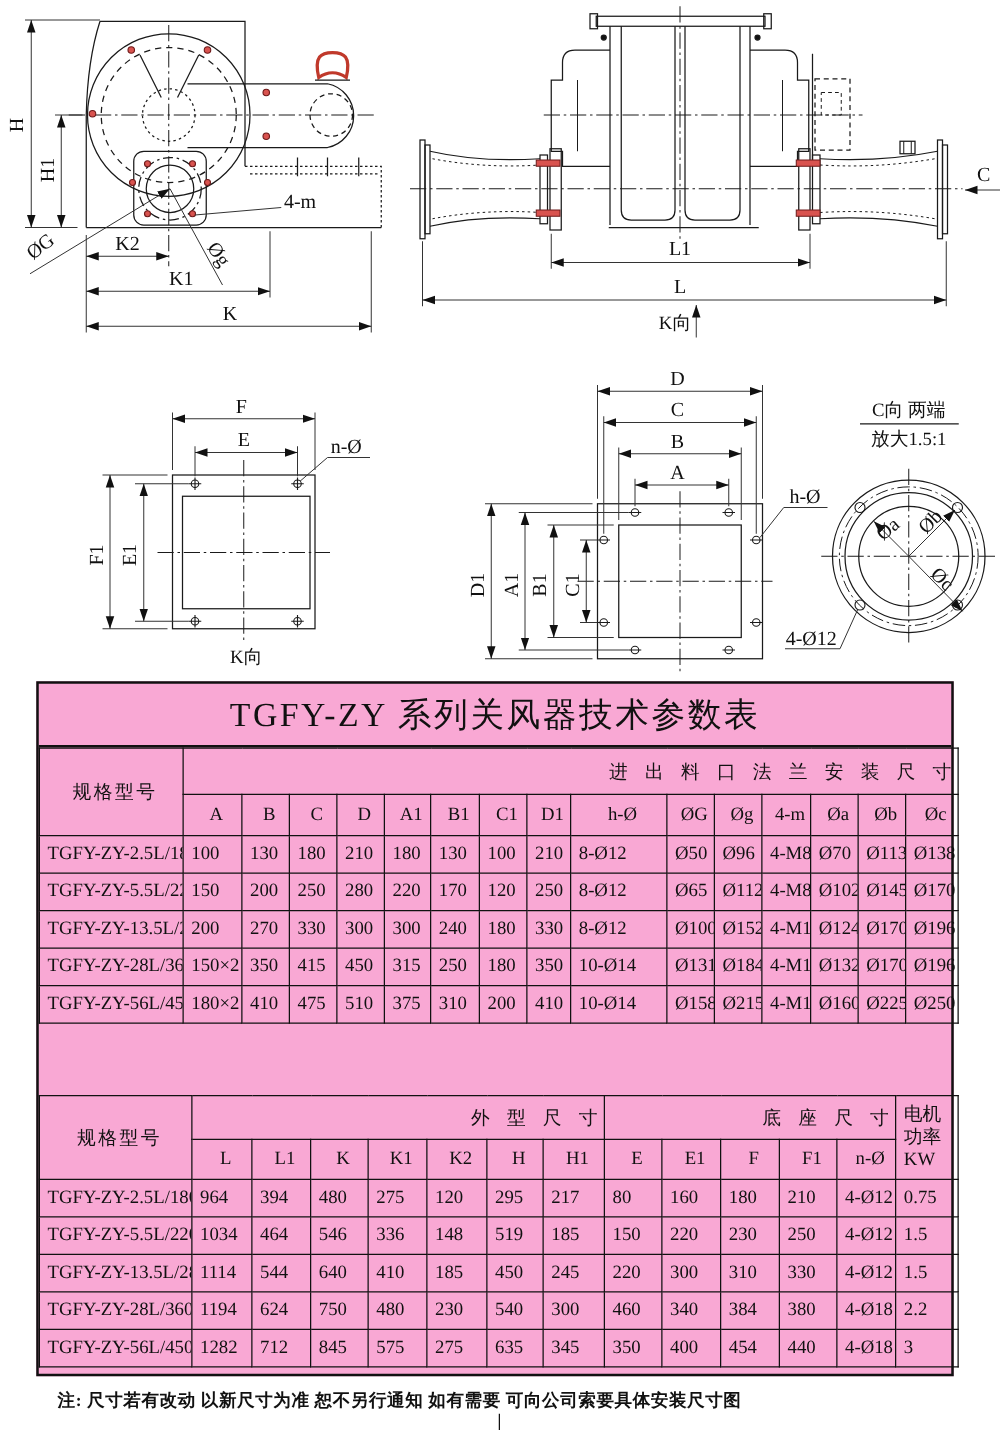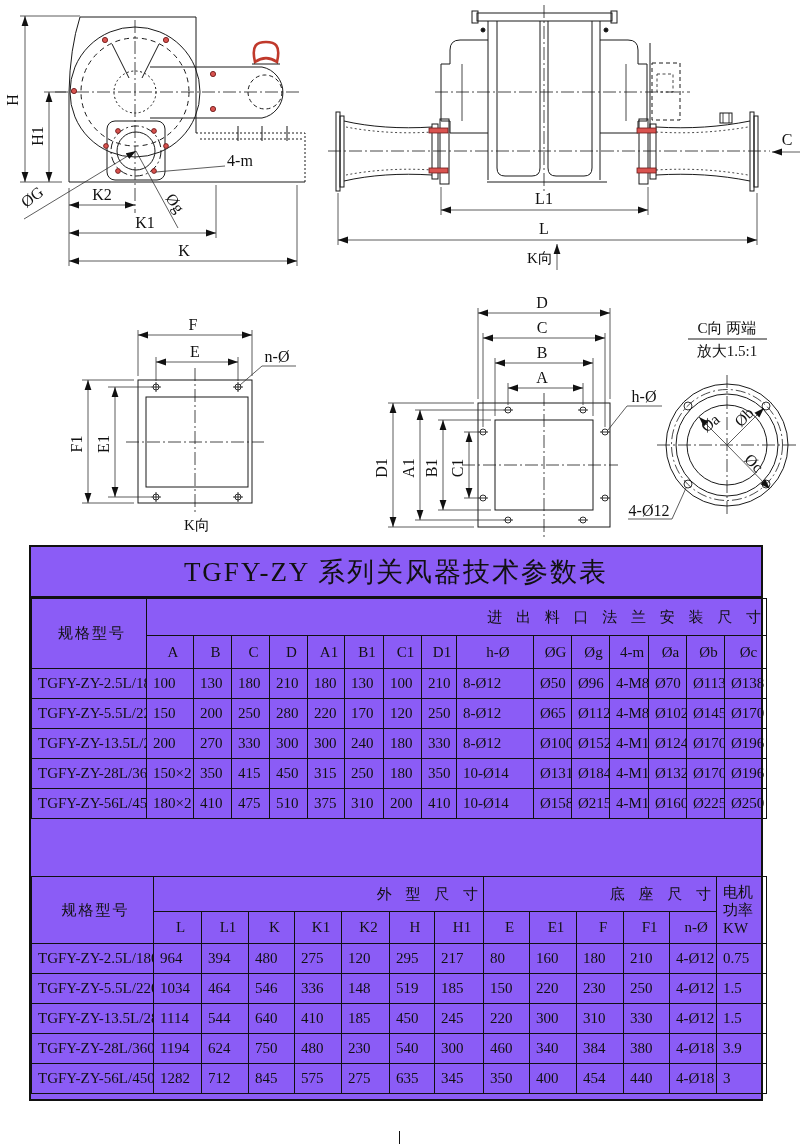--- a/index.html
+++ b/index.html
@@ -3,21 +3,21 @@
 <meta charset="utf-8">
 <style>
   html,body{margin:0;padding:0;background:#e8e8e8}
   .sheet{position:relative;width:800px;height:1145px;background:#ffffff;margin:0 auto;
          font-family:"Liberation Serif",serif;color:#111;overflow:hidden}
   svg.drawings{position:absolute;left:0;top:0}
   svg text{font-family:"Liberation Serif",serif;font-size:16px;fill:#111;stroke:none}
   svg .cjk{font-size:15px}
   
   .table-frame{position:absolute;left:29px;top:545px;width:734px;height:556px;
-               border:2px solid #111;box-sizing:border-box;background:#8b5cf6}
+               border:2px solid #111;box-sizing:border-box;background:#f9a8d4}
   .ttl{position:absolute;top:0;left:0;width:100%;height:51px;border-bottom:2px solid #111;
        box-sizing:border-box;display:flex;align-items:center;justify-content:center;
        font-size:27px;letter-spacing:2px;white-space:nowrap}
   table.tbl{position:absolute;left:0;width:730px;border-collapse:collapse;table-layout:fixed}
   table.tbl td{border:1px solid #111;padding:0 0 0 6px;font-size:15px;white-space:nowrap;
                overflow:hidden;box-sizing:border-box}
   .t1{top:51px}
   .t2{top:329px}
   .t1 tr.h1{height:37px}.t1 tr.h2{height:33px}.t1 tr.d{height:30px}
   .t2 tr.h1{height:35px}.t2 tr.h2{height:32px}.t2 tr.d{height:30px}
@@ -503,21 +503,21 @@
         <td>750</td>
         <td>480</td>
         <td>230</td>
         <td>540</td>
         <td>300</td>
         <td>460</td>
         <td>340</td>
         <td>384</td>
         <td>380</td>
         <td class="sm">4-Ø18</td>
-        <td>3.9</td>
+        <td>2.2</td>
       </tr>
       <tr class="d">
         <td class="mo">TGFY-ZY-56L/450</td>
         <td>1282</td>
         <td>712</td>
         <td>845</td>
         <td>575</td>
         <td>275</td>
         <td>635</td>
         <td>345</td>
@@ -525,14 +525,15 @@
         <td>400</td>
         <td>454</td>
         <td>440</td>
         <td class="sm">4-Ø18</td>
         <td>3</td>
       </tr>
     </tbody>
       </table>
   </div>
 
+  <div class="note">注: 尺寸若有改动 以新尺寸为准 恕不另行通知 如有需要 可向公司索要具体安装尺寸图</div>
   <div class="fold"></div>
 </div>
 
 </body></html>

